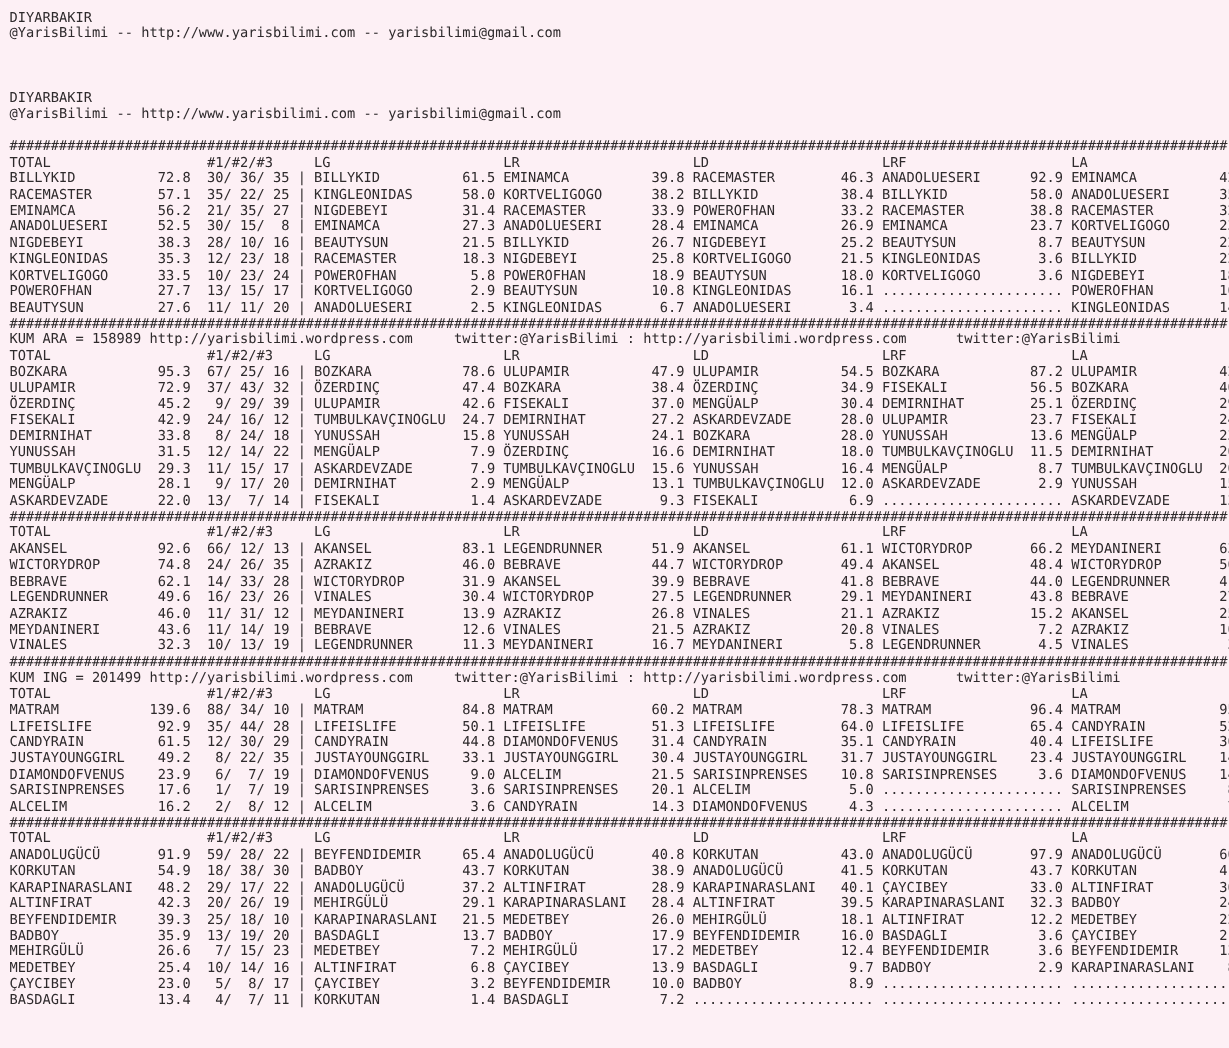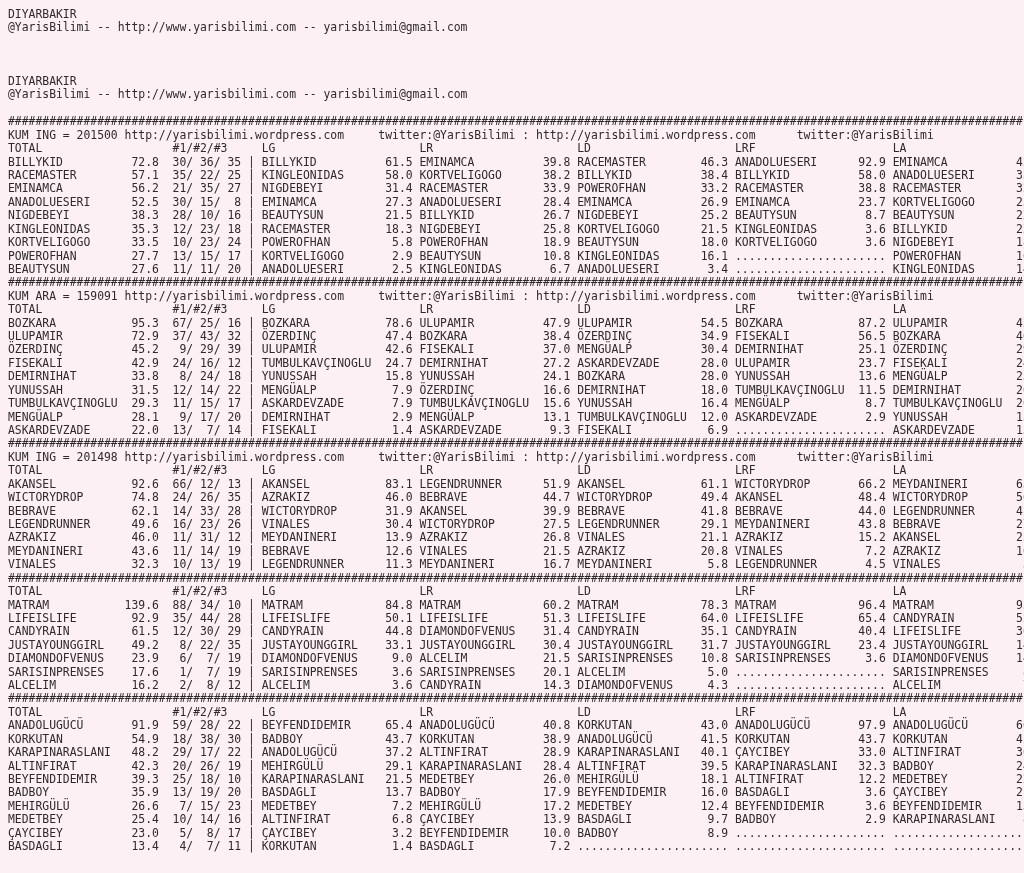--- a/index.html
+++ b/index.html
@@ -28,54 +28,53 @@
   <div class="line">DIYARBAKIR</div>
   <div class="line">@YarisBilimi -- http://www.yarisbilimi.com -- yarisbilimi@gmail.com</div>
   <div class="spacer"></div>
   <div class="spacer"></div>
   <div class="spacer"></div>
   <div class="line">DIYARBAKIR</div>
   <div class="line">@YarisBilimi -- http://www.yarisbilimi.com -- yarisbilimi@gmail.com</div>
   <div class="spacer"></div>
   <div id="stats">
       <div class="line">####################################################################################################################################################</div>
-      <div class="line">KUM ING = 201500 http://yarisbilimi.wordpress.com     twitter:@YarisBilimi : http://yarisbilimi.wordpress.com      twitter:@YarisBilimi</div>
       <div class="line">TOTAL                   #1/#2/#3     LG                     LR                     LD                     LRF                    LA</div>
       <div class="line">BILLYKID          72.8  30/ 36/ 35 | BILLYKID          61.5 EMINAMCA          39.8 RACEMASTER        46.3 ANADOLUESERI      92.9 EMINAMCA          42.9 </div>
       <div class="line">RACEMASTER        57.1  35/ 22/ 25 | KINGLEONIDAS      58.0 KORTVELIGOGO      38.2 BILLYKID          38.4 BILLYKID          58.0 ANADOLUESERI      35.0 </div>
       <div class="line">EMINAMCA          56.2  21/ 35/ 27 | NIGDEBEYI         31.4 RACEMASTER        33.9 POWEROFHAN        33.2 RACEMASTER        38.8 RACEMASTER        32.9 </div>
       <div class="line">ANADOLUESERI      52.5  30/ 15/  8 | EMINAMCA          27.3 ANADOLUESERI      28.4 EMINAMCA          26.9 EMINAMCA          23.7 KORTVELIGOGO      23.7 </div>
       <div class="line">NIGDEBEYI         38.3  28/ 10/ 16 | BEAUTYSUN         21.5 BILLYKID          26.7 NIGDEBEYI         25.2 BEAUTYSUN          8.7 BEAUTYSUN         22.9 </div>
       <div class="line">KINGLEONIDAS      35.3  12/ 23/ 18 | RACEMASTER        18.3 NIGDEBEYI         25.8 KORTVELIGOGO      21.5 KINGLEONIDAS       3.6 BILLYKID          22.2 </div>
       <div class="line">KORTVELIGOGO      33.5  10/ 23/ 24 | POWEROFHAN         5.8 POWEROFHAN        18.9 BEAUTYSUN         18.0 KORTVELIGOGO       3.6 NIGDEBEYI         18.7 </div>
       <div class="line">POWEROFHAN        27.7  13/ 15/ 17 | KORTVELIGOGO       2.9 BEAUTYSUN         10.8 KINGLEONIDAS      16.1 ...................... POWEROFHAN        16.5 </div>
       <div class="line">BEAUTYSUN         27.6  11/ 11/ 20 | ANADOLUESERI       2.5 KINGLEONIDAS       6.7 ANADOLUESERI       3.4 ...................... KINGLEONIDAS      14.3 </div>
       <div class="line">####################################################################################################################################################</div>
-      <div class="line">KUM ARA = 159091 http://yarisbilimi.wordpress.com     twitter:@YarisBilimi : http://yarisbilimi.wordpress.com      twitter:@YarisBilimi</div>
+      <div class="line">KUM ARA = 158989 http://yarisbilimi.wordpress.com     twitter:@YarisBilimi : http://yarisbilimi.wordpress.com      twitter:@YarisBilimi</div>
       <div class="line">TOTAL                   #1/#2/#3     LG                     LR                     LD                     LRF                    LA</div>
       <div class="line">BOZKARA           95.3  67/ 25/ 16 | BOZKARA           78.6 ULUPAMIR          47.9 ULUPAMIR          54.5 BOZKARA           87.2 ULUPAMIR          42.2 </div>
       <div class="line">ULUPAMIR          72.9  37/ 43/ 32 | ÖZERDINÇ          47.4 BOZKARA           38.4 ÖZERDINÇ          34.9 FISEKALI          56.5 BOZKARA           40.8 </div>
       <div class="line">ÖZERDINÇ          45.2   9/ 29/ 39 | ULUPAMIR          42.6 FISEKALI          37.0 MENGÜALP          30.4 DEMIRNIHAT        25.1 ÖZERDINÇ          29.4 </div>
       <div class="line">FISEKALI          42.9  24/ 16/ 12 | TUMBULKAVÇINOGLU  24.7 DEMIRNIHAT        27.2 ASKARDEVZADE      28.0 ULUPAMIR          23.7 FISEKALI          24.3 </div>
       <div class="line">DEMIRNIHAT        33.8   8/ 24/ 18 | YUNUSSAH          15.8 YUNUSSAH          24.1 BOZKARA           28.0 YUNUSSAH          13.6 MENGÜALP          23.7 </div>
       <div class="line">YUNUSSAH          31.5  12/ 14/ 22 | MENGÜALP           7.9 ÖZERDINÇ          16.6 DEMIRNIHAT        18.0 TUMBULKAVÇINOGLU  11.5 DEMIRNIHAT        20.0 </div>
       <div class="line">TUMBULKAVÇINOGLU  29.3  11/ 15/ 17 | ASKARDEVZADE       7.9 TUMBULKAVÇINOGLU  15.6 YUNUSSAH          16.4 MENGÜALP           8.7 TUMBULKAVÇINOGLU  20.0 </div>
       <div class="line">MENGÜALP          28.1   9/ 17/ 20 | DEMIRNIHAT         2.9 MENGÜALP          13.1 TUMBULKAVÇINOGLU  12.0 ASKARDEVZADE       2.9 YUNUSSAH          15.1 </div>
       <div class="line">ASKARDEVZADE      22.0  13/  7/ 14 | FISEKALI           1.4 ASKARDEVZADE       9.3 FISEKALI           6.9 ...................... ASKARDEVZADE      13.6 </div>
       <div class="line">####################################################################################################################################################</div>
-      <div class="line">KUM ING = 201498 http://yarisbilimi.wordpress.com     twitter:@YarisBilimi : http://yarisbilimi.wordpress.com      twitter:@YarisBilimi</div>
       <div class="line">TOTAL                   #1/#2/#3     LG                     LR                     LD                     LRF                    LA</div>
       <div class="line">AKANSEL           92.6  66/ 12/ 13 | AKANSEL           83.1 LEGENDRUNNER      51.9 AKANSEL           61.1 WICTORYDROP       66.2 MEYDANINERI       63.5 </div>
       <div class="line">WICTORYDROP       74.8  24/ 26/ 35 | AZRAKIZ           46.0 BEBRAVE           44.7 WICTORYDROP       49.4 AKANSEL           48.4 WICTORYDROP       56.4 </div>
       <div class="line">BEBRAVE           62.1  14/ 33/ 28 | WICTORYDROP       31.9 AKANSEL           39.9 BEBRAVE           41.8 BEBRAVE           44.0 LEGENDRUNNER      41.1 </div>
       <div class="line">LEGENDRUNNER      49.6  16/ 23/ 26 | VINALES           30.4 WICTORYDROP       27.5 LEGENDRUNNER      29.1 MEYDANINERI       43.8 BEBRAVE           27.8 </div>
       <div class="line">AZRAKIZ           46.0  11/ 31/ 12 | MEYDANINERI       13.9 AZRAKIZ           26.8 VINALES           21.1 AZRAKIZ           15.2 AKANSEL           25.9 </div>
       <div class="line">MEYDANINERI       43.6  11/ 14/ 19 | BEBRAVE           12.6 VINALES           21.5 AZRAKIZ           20.8 VINALES            7.2 AZRAKIZ           10.7 </div>
       <div class="line">VINALES           32.3  10/ 13/ 19 | LEGENDRUNNER      11.3 MEYDANINERI       16.7 MEYDANINERI        5.8 LEGENDRUNNER       4.5 VINALES            3.6 </div>
       <div class="line">####################################################################################################################################################</div>
+      <div class="line">KUM ING = 201499 http://yarisbilimi.wordpress.com     twitter:@YarisBilimi : http://yarisbilimi.wordpress.com      twitter:@YarisBilimi</div>
       <div class="line">TOTAL                   #1/#2/#3     LG                     LR                     LD                     LRF                    LA</div>
       <div class="line">MATRAM           139.6  88/ 34/ 10 | MATRAM            84.8 MATRAM            60.2 MATRAM            78.3 MATRAM            96.4 MATRAM            95.6 </div>
       <div class="line">LIFEISLIFE        92.9  35/ 44/ 28 | LIFEISLIFE        50.1 LIFEISLIFE        51.3 LIFEISLIFE        64.0 LIFEISLIFE        65.4 CANDYRAIN         52.8 </div>
       <div class="line">CANDYRAIN         61.5  12/ 30/ 29 | CANDYRAIN         44.8 DIAMONDOFVENUS    31.4 CANDYRAIN         35.1 CANDYRAIN         40.4 LIFEISLIFE        36.8 </div>
       <div class="line">JUSTAYOUNGGIRL    49.2   8/ 22/ 35 | JUSTAYOUNGGIRL    33.1 JUSTAYOUNGGIRL    30.4 JUSTAYOUNGGIRL    31.7 JUSTAYOUNGGIRL    23.4 JUSTAYOUNGGIRL    14.4 </div>
       <div class="line">DIAMONDOFVENUS    23.9   6/  7/ 19 | DIAMONDOFVENUS     9.0 ALCELIM           21.5 SARISINPRENSES    10.8 SARISINPRENSES     3.6 DIAMONDOFVENUS    14.3 </div>
       <div class="line">SARISINPRENSES    17.6   1/  7/ 19 | SARISINPRENSES     3.6 SARISINPRENSES    20.1 ALCELIM            5.0 ...................... SARISINPRENSES     8.1 </div>
       <div class="line">ALCELIM           16.2   2/  8/ 12 | ALCELIM            3.6 CANDYRAIN         14.3 DIAMONDOFVENUS     4.3 ...................... ALCELIM            7.2 </div>
       <div class="line">####################################################################################################################################################</div>
       <div class="line">TOTAL                   #1/#2/#3     LG                     LR                     LD                     LRF                    LA</div>

